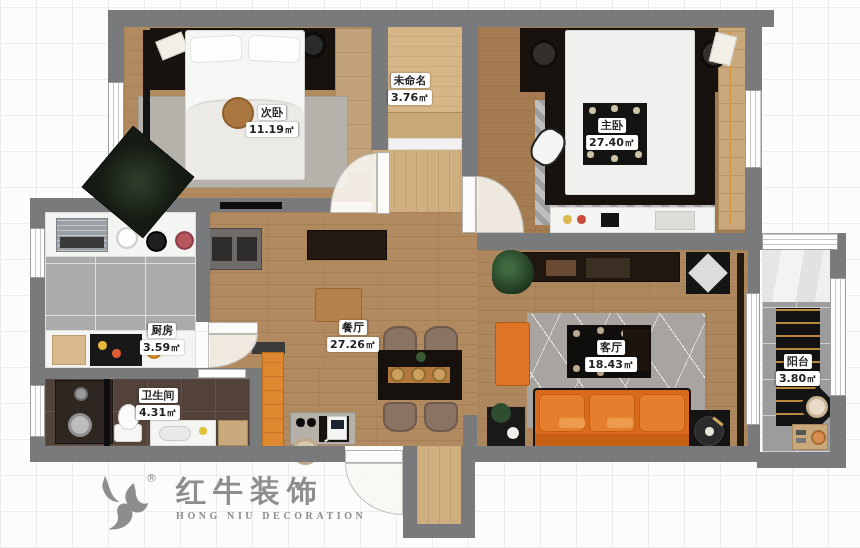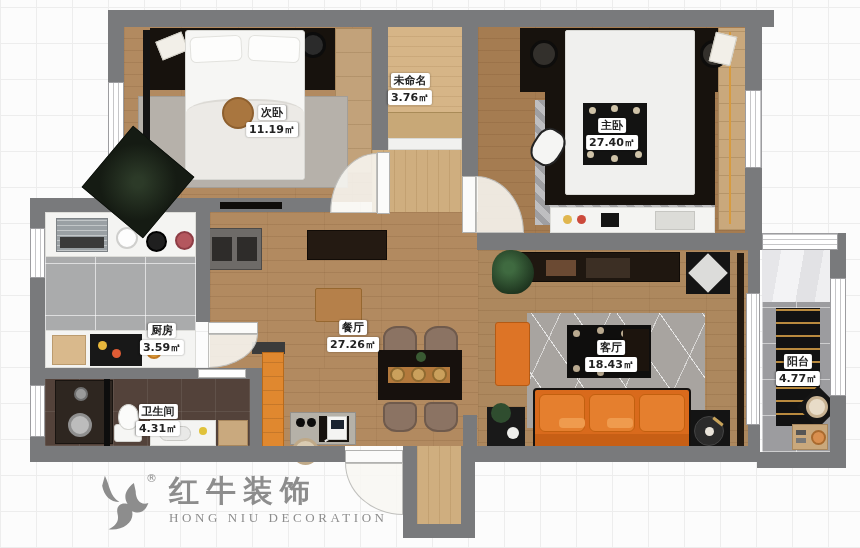--- a/index.html
+++ b/index.html
@@ -48,23 +48,23 @@
   .dark{background:#17120d;}
   .whitef{background:#f4f4f2;border:1px solid #ddddd9;}
   .circ{border-radius:50%;}
   
   .room-label{position:absolute;display:flex;flex-direction:column;align-items:center;gap:2px;
     transform:translate(-50%,-50%);z-index:30;}
   .chip{background:#fff;padding:0 3px;font-weight:bold;font-size:11px;line-height:15px;color:#222;
     border-radius:2px;box-shadow:0 0 2px rgba(0,0,0,.4);white-space:nowrap;}
   
   .logo{position:absolute;left:94px;top:474px;display:flex;align-items:flex-start;z-index:40;color:#8d8d8d;}
-  .logo-text{margin-left:12px;}
+  .logo-text{margin-left:19px;}
   .logo-cn{font-size:30px;font-weight:bold;letter-spacing:7px;line-height:34px;}
-  .logo-en{font-family:"Liberation Serif","DejaVu Serif",serif;font-size:13px;letter-spacing:3.6px;margin-top:2px;}
+  .logo-en{font-family:"Liberation Serif","DejaVu Serif",serif;font-size:10px;letter-spacing:3.6px;margin-top:2px;font-weight:bold;}
   .reg{font-size:11px;margin-left:-6px;line-height:10px;}
 </style>
 </head>
 <body>
 
 <div class="stage">
 
   <div class="abs floor wood" style="left:124px;top:26px;width:248px;height:176px"></div>
   <div class="abs floor wood-light" style="left:388px;top:26px;width:74px;height:126px"></div>
   <div class="abs floor wood-vert" style="left:372px;top:150px;width:90px;height:64px"></div>
@@ -286,27 +286,27 @@
     <span class="chip">3.59㎡</span>
   </div>
   <div class="room-label" style="left:353px;top:336px">
     <span class="chip">餐厅</span>
     <span class="chip">27.26㎡</span>
   </div>
   <div class="room-label" style="left:611px;top:356px">
     <span class="chip">客厅</span>
     <span class="chip">18.43㎡</span>
   </div>
-  <div class="room-label" style="left:158px;top:420px">
+  <div class="room-label" style="left:158px;top:404px">
     <span class="chip">卫生间</span>
     <span class="chip">4.31㎡</span>
   </div>
   <div class="room-label" style="left:798px;top:370px">
     <span class="chip">阳台</span>
-    <span class="chip">4.77㎡</span>
+    <span class="chip">3.80㎡</span>
   </div>
 
   <div class="logo">
     <svg width="58" height="58" viewBox="0 0 64 64">
       <path d="M12 2 C18 14 17 24 28 31 C18 31 11 24 9 13 Z" fill="#8d8d8d"></path>
       <path d="M44 10 C35 17 32 25 37 33 C29 31 24 36 26 44 C28 52 24 57 16 61 C32 63 45 53 42 41 C50 45 57 41 60 32 C52 35 46 29 46 19 Z" fill="#8d8d8d"></path>
     </svg>
     <span class="reg">®</span>
     <div class="logo-text">
       <div class="logo-cn">红牛装饰</div>

